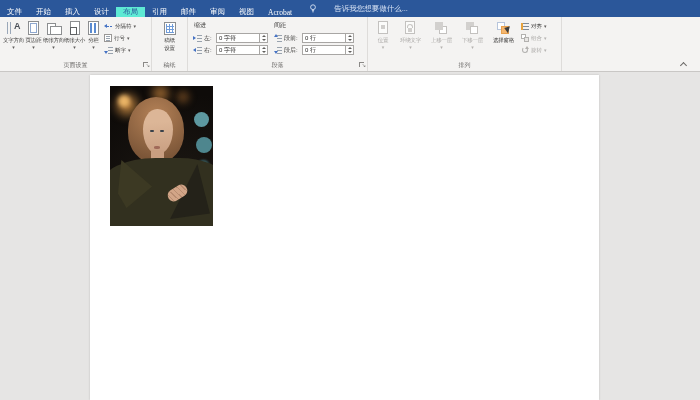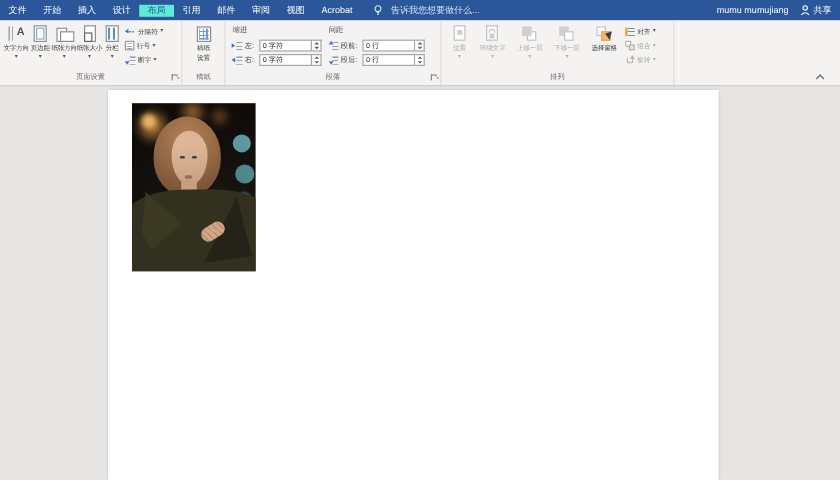--- a/index.html
+++ b/index.html
@@ -3,24 +3,24 @@
 <meta charset="utf-8">
 <style>
   * { margin:0; padding:0; box-sizing:border-box; }
   html,body { width:700px; height:400px; overflow:hidden;
     font-family:"Liberation Sans","DejaVu Sans",sans-serif; }
   body { position:relative; background:#e6e5e4; }
 
   
   .titlebar { position:absolute; left:0; top:0; width:700px; height:17px;
     background:#2b579a; display:flex; align-items:stretch; color:#fff; font-size:7.5px; }
-  .tabs { display:flex; align-items:center; }
+  .tabs { display:flex; align-items:flex-end;font-family:Liberation Serif, serif; }
   .tab { padding:0 7px; display:flex; align-items:center; white-space:nowrap; cursor:default; }
   .tab.active { background:#5eead4; color:#2b579a; }
-  .tellme { display:flex; align-items:center; gap:7px; margin-left:10px; color:#d7e2f4; }
+  .tellme { display:flex; align-items:center; gap:17px; margin-left:10px; color:#d7e2f4; }
   .tellme svg { display:block; }
   .tb-right { margin-left:auto; display:flex; align-items:center; gap:10px; padding-right:7px; }
   .share { display:flex; align-items:center; gap:3px; }
 
   
   .ribbon { position:absolute; left:0; top:17px; width:700px; height:55px;
     background:#f4f3f2; border-bottom:1px solid #c9c7c5; display:flex; }
   .rgroup { position:relative; display:flex; flex-direction:column;
     border-right:1px solid #dedcda; padding:2px 3px 0 3px; }
   .rg-content { display:flex; flex:1; align-items:flex-start; }
@@ -181,30 +181,20 @@
     <div class="tab">Acrobat</div>
   </div>
   <div class="tellme">
     <svg width="8" height="9" viewBox="0 0 8 9">
       <circle cx="4" cy="3.2" r="2.4" fill="none" stroke="#d7e2f4" stroke-width="0.9"></circle>
       <line x1="2.9" y1="6.4" x2="5.1" y2="6.4" stroke="#d7e2f4" stroke-width="0.9"></line>
       <line x1="3.2" y1="7.8" x2="4.8" y2="7.8" stroke="#d7e2f4" stroke-width="0.9"></line>
     </svg>
     <span>告诉我您想要做什么...</span>
   </div>
-  <div class="tb-right">
-    <span>mumu mumujiang</span>
-    <div class="share">
-      <svg width="8" height="9" viewBox="0 0 8 9">
-        <circle cx="4" cy="2.6" r="1.8" fill="none" stroke="#fff" stroke-width="0.9"></circle>
-        <path d="M0.8 8.4 Q4 4.8 7.2 8.4" fill="none" stroke="#fff" stroke-width="0.9"></path>
-      </svg>
-      <span>共享</span>
-    </div>
-  </div>
 </div>
 
 <div class="ribbon">
 
   <div class="rgroup" style="width:152px;">
     <div class="rg-content">
       <div class="btn-big">
         <div class="ic ic-textdir">
             <div class="bars"></div>
           </div>

